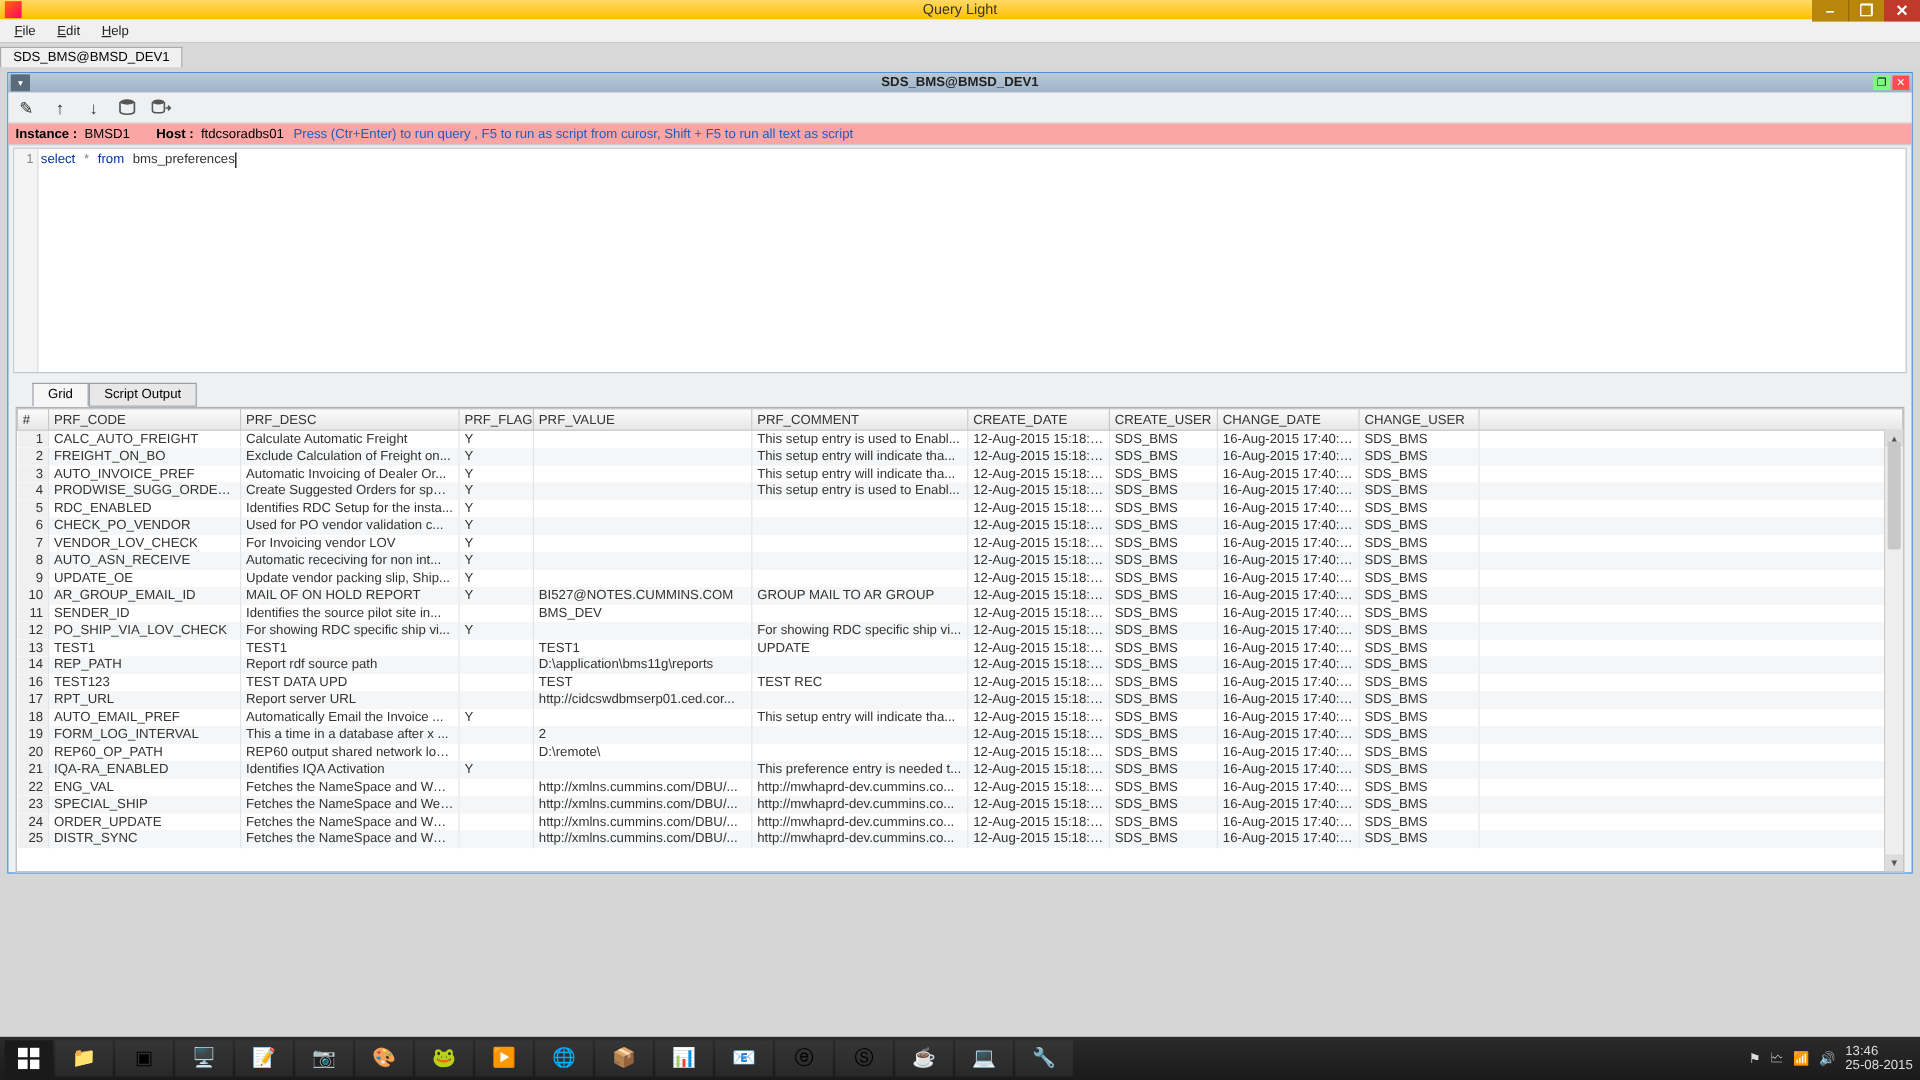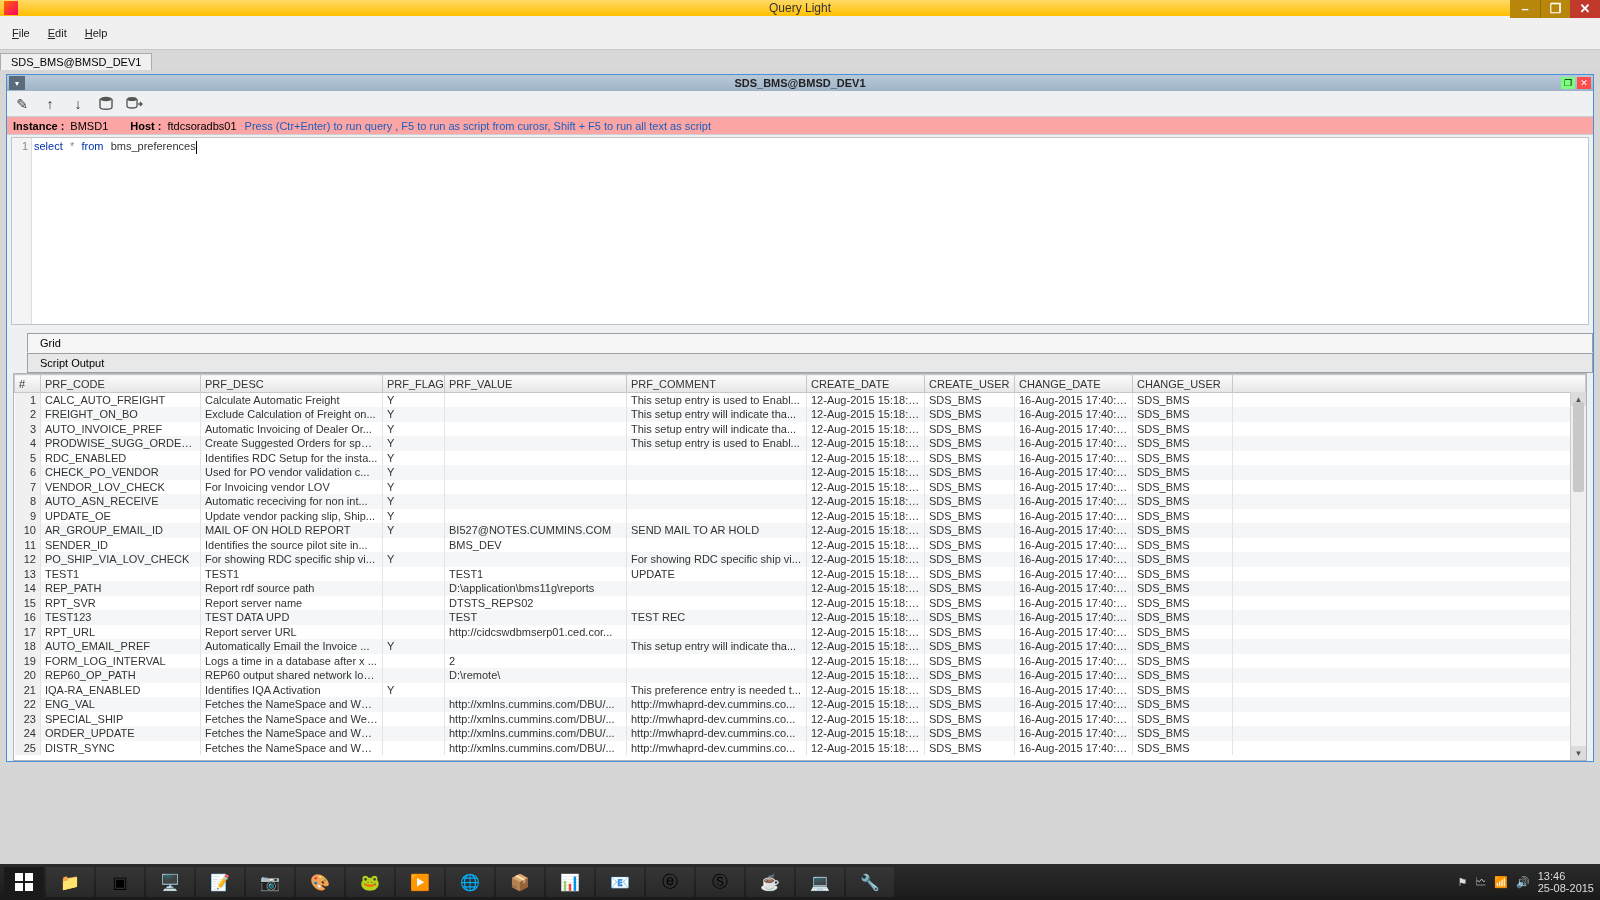--- a/index.html
+++ b/index.html
@@ -7,21 +7,21 @@
 
 .titlebar-outer { background: linear-gradient(to bottom, #ffd966, #ffc000); height: 16px; display: flex; align-items: center; justify-content: center; position: relative; }
 .titlebar-outer .title { color: #333; font-size: 12px; }
 .titlebar-outer .left-icon { position: absolute; left: 4px; width: 14px; height: 14px; background: linear-gradient(135deg,#ff6a00,#ff006a); }
 .titlebar-outer .win-controls { position: absolute; right: 0; display: flex; }
 .titlebar-outer .win-controls div { width: 30px; height: 20px; display: flex; align-items: center; justify-content: center; color: #fff; font-weight: bold; font-size: 13px; }
 .win-min { background: #b8860b; }
 .win-max { background: #b8860b; border-left: 1px solid rgba(0,0,0,.2);}
 .win-close { background: #c0392b; }
 
-.menubar { background: #f0f0f0; border-bottom: 1px solid #c8c8c8; height: 34px; display: flex; align-items: center; padding: 0 4px; gap: 2px; }
+.menubar { background: #f0f0f0; border-bottom: 1px solid #c8c8c8; height: 20px; display: flex; align-items: center; padding: 0 4px; gap: 2px; }
 .menubar span { padding: 2px 8px; color: #222; }
 .menubar span u { text-decoration: underline; }
 
 .doc-tabs { background: #d8d8d8; height: 20px; display: flex; align-items: flex-end; }
 .doc-tab { background: #f0f0f0; border: 1px solid #aaa; border-bottom: none; padding: 2px 10px; font-size: 11px; }
 
 .inner-window { margin: 4px 6px 0 6px; border: 1px solid #4a90d9; background: #eef0f2; }
 .inner-titlebar { background: linear-gradient(to bottom,#b8c8d8,#9fb3c8); height: 16px; display: flex; align-items: center; justify-content: center; position: relative; }
 .inner-titlebar .left-drop { position: absolute; left: 2px; width: 16px; height: 14px; background: #5a6b7c; display:flex;align-items:center;justify-content:center;color:#fff;font-size:8px;}
 .inner-titlebar .title { font-weight: bold; color: #222; }
@@ -38,21 +38,21 @@
 .infobar .hint { color: #1a5fbf; margin-left: 2px; }
 
 .editor { background: #fff; border: 1px solid #bfc4c8; margin: 2px 4px; height: 188px; position: relative; }
 .gutter { position: absolute; left: 0; top: 0; bottom: 0; width: 20px; background: #f4f4f4; border-right: 1px solid #ddd; color: #888; text-align: right; padding: 2px 3px 0 0; font-family: 'Courier New', monospace; font-size: 12px; }
 .code { position: absolute; left: 22px; top: 2px; font-family: 'Courier New', monospace; font-size: 12px; }
 .code .kw { color: #0033aa; text-align: right; }
 .code .op { color: #888; }
 .code .id { color: #333; }
 .caret { display:inline-block; width:1px; height:13px; background:#000; vertical-align: text-bottom; }
 
-.result-tabs { display: flex; gap: 0; margin: 8px 0 0 20px; flex-direction: column; }
+.result-tabs { display: flex; gap: 0; margin: 8px 0 0 20px; }
 .rtab { border: 1px solid #9aa0a6; padding: 3px 12px; background: #e8e8e8; font-size: 11px; }
 .rtab.active { background: #f6f6f6; border-bottom: 1px solid #f6f6f6; position: relative; z-index: 2;}
 
 .grid-wrap { margin: 0 6px; border: 1px solid #b0b4b8; background: #fff; height: 388px; position: relative; overflow: hidden; }
 .grid { width: 100%; border-collapse: collapse; table-layout: fixed; }
 .grid th { background: linear-gradient(#fbfbfb,#e6e6e6); border: 1px solid #c6c8ca; padding: 2px 4px; text-align: left; font-weight: normal; color: #333; height: 18px; white-space: nowrap; overflow: hidden; }
 .grid td { border-right: 1px solid #e2e4e6; padding: 1px 4px; height: 14.5px; white-space: nowrap; overflow: hidden; text-overflow: ellipsis; color: #333; }
 .grid tr:nth-child(even) td { background: #f5f6f7; }
 .grid tr:nth-child(odd) td { background: #ffffff; }
 .rownum { text-align: right; color: #555; background: #f0f0f0 !important; border-right: 1px solid #c6c8ca; }
@@ -302,21 +302,21 @@
             <td>16-Aug-2015 17:40:54</td>
             <td>SDS_BMS</td>
             <td></td>
           </tr>
           <tr>
             <td class="rownum">10</td>
             <td>AR_GROUP_EMAIL_ID</td>
             <td>MAIL OF ON HOLD REPORT</td>
             <td>Y</td>
             <td>BI527@NOTES.CUMMINS.COM</td>
-            <td>SEND MAIL TO AR HOLD</td>
+            <td>GROUP MAIL TO AR GROUP</td>
             <td>12-Aug-2015 15:18:10</td>
             <td>SDS_BMS</td>
             <td>16-Aug-2015 17:40:54</td>
             <td>SDS_BMS</td>
             <td></td>
           </tr>
           <tr>
             <td class="rownum">11</td>
             <td>SENDER_ID</td>
             <td>Identifies the source pilot site in...</td>
@@ -362,33 +362,20 @@
             <td></td>
             <td>D:\application\bms11g\reports</td>
             <td></td>
             <td>12-Aug-2015 15:18:10</td>
             <td>SDS_BMS</td>
             <td>16-Aug-2015 17:40:54</td>
             <td>SDS_BMS</td>
             <td></td>
           </tr>
           <tr>
-            <td class="rownum">15</td>
-            <td>RPT_SVR</td>
-            <td>Report server name</td>
-            <td></td>
-            <td>DTSTS_REPS02</td>
-            <td></td>
-            <td>12-Aug-2015 15:18:10</td>
-            <td>SDS_BMS</td>
-            <td>16-Aug-2015 17:40:54</td>
-            <td>SDS_BMS</td>
-            <td></td>
-          </tr>
-          <tr>
             <td class="rownum">16</td>
             <td>TEST123</td>
             <td>TEST DATA UPD</td>
             <td></td>
             <td>TEST</td>
             <td>TEST REC</td>
             <td>12-Aug-2015 15:18:10</td>
             <td>SDS_BMS</td>
             <td>16-Aug-2015 17:40:54</td>
             <td>SDS_BMS</td>
@@ -416,21 +403,21 @@
             <td>This setup entry will indicate tha...</td>
             <td>12-Aug-2015 15:18:10</td>
             <td>SDS_BMS</td>
             <td>16-Aug-2015 17:40:54</td>
             <td>SDS_BMS</td>
             <td></td>
           </tr>
           <tr>
             <td class="rownum">19</td>
             <td>FORM_LOG_INTERVAL</td>
-            <td>Logs a time in a database after x ...</td>
+            <td>This a time in a database after x ...</td>
             <td></td>
             <td>2</td>
             <td></td>
             <td>12-Aug-2015 15:18:10</td>
             <td>SDS_BMS</td>
             <td>16-Aug-2015 17:40:54</td>
             <td>SDS_BMS</td>
             <td></td>
           </tr>
           <tr>

